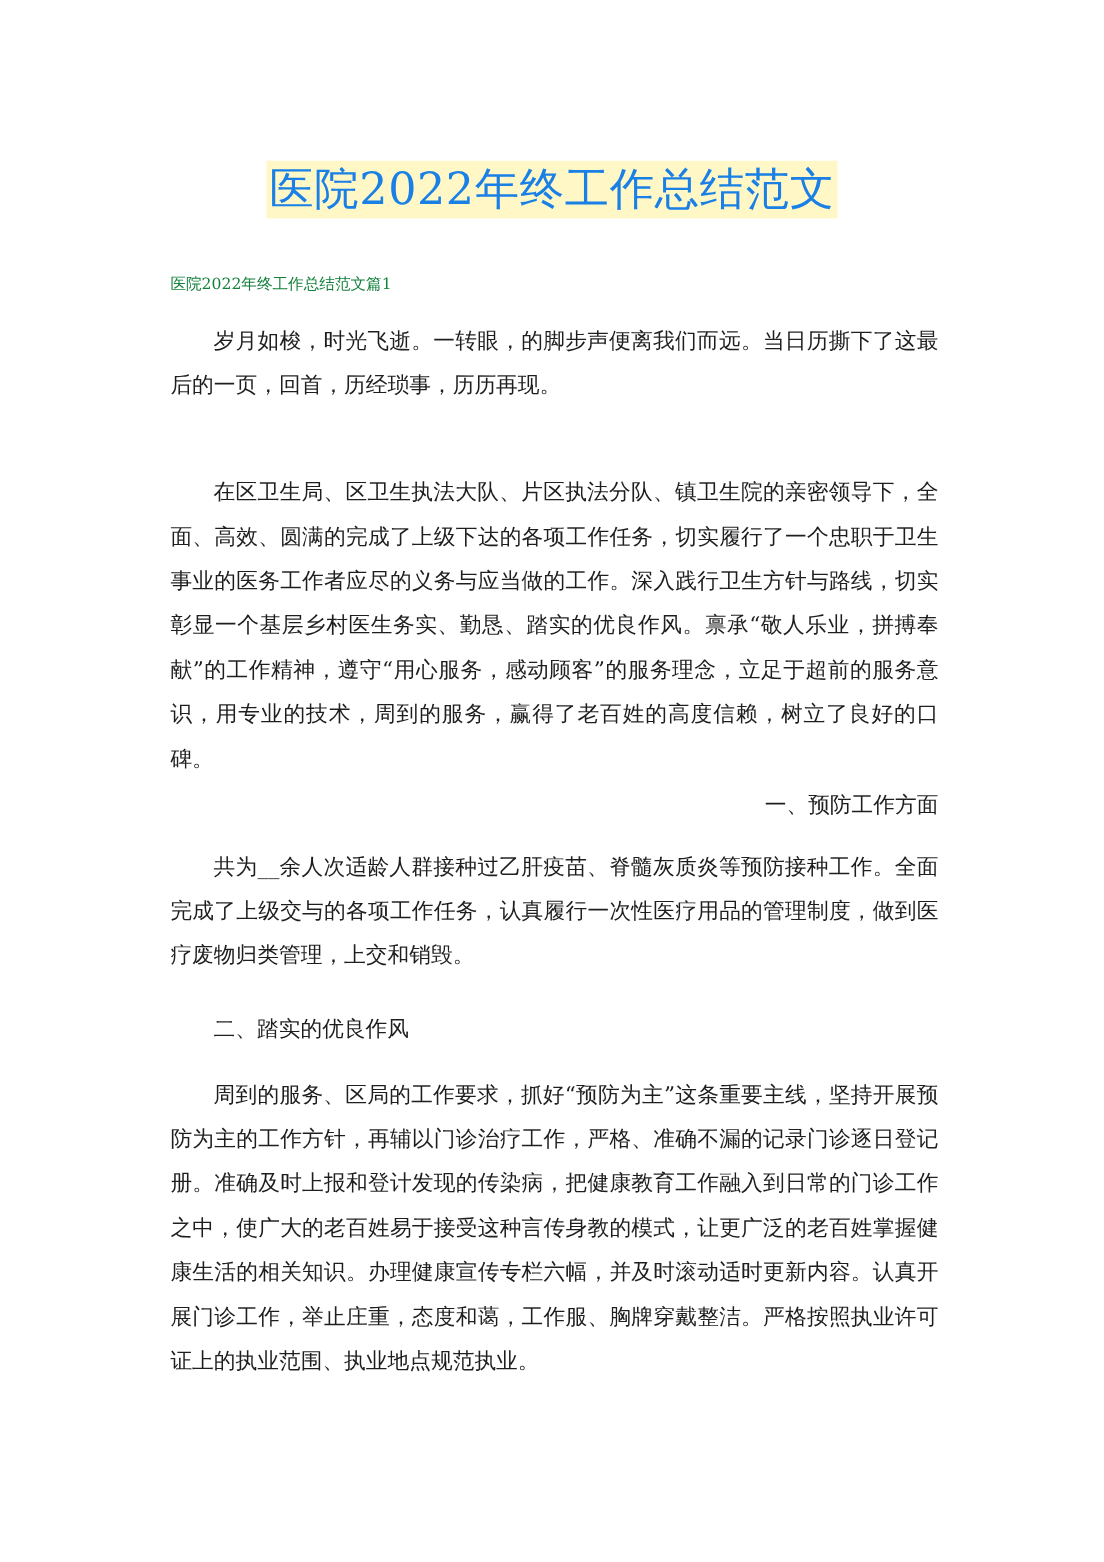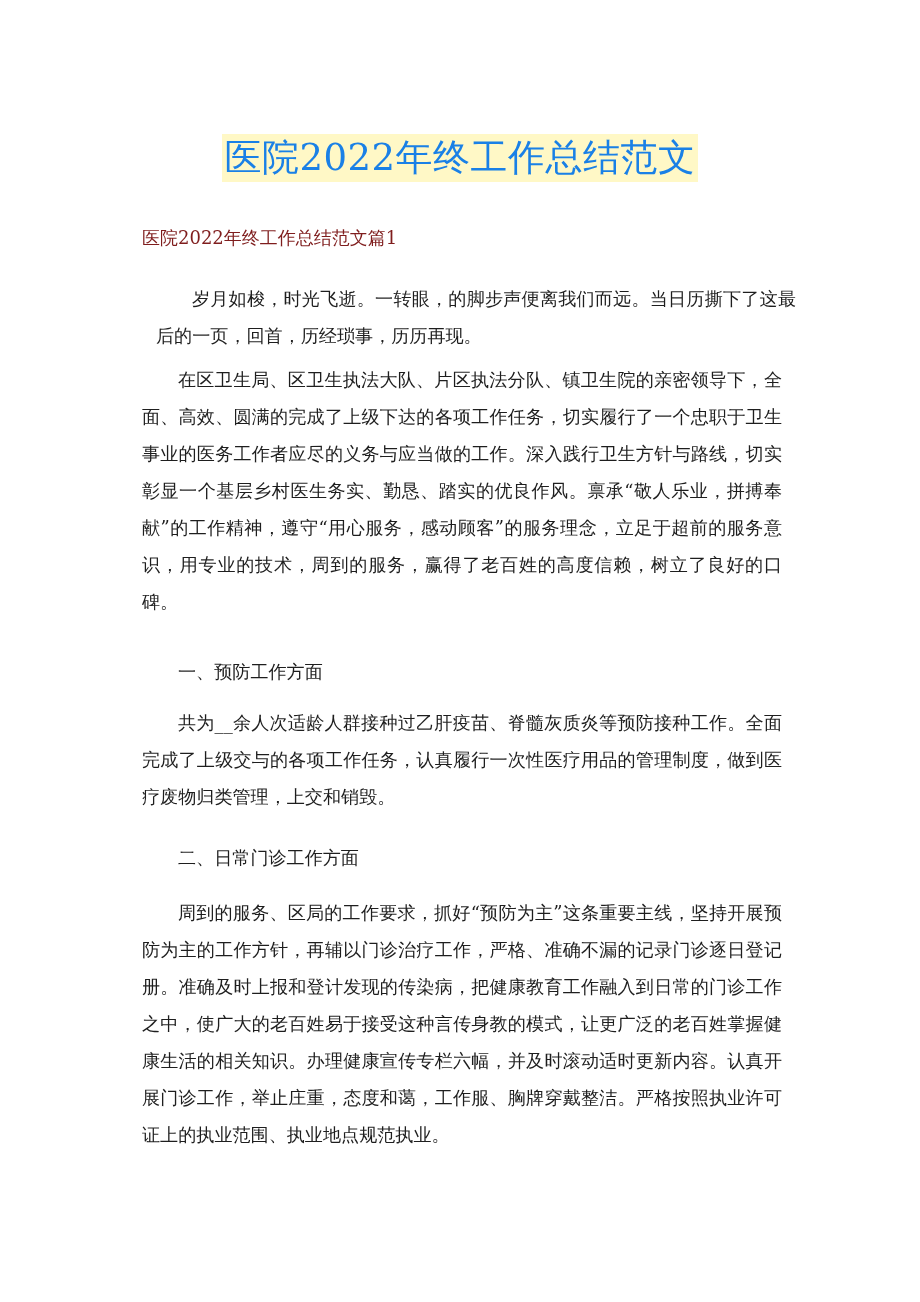--- a/index.html
+++ b/index.html
@@ -36,23 +36,23 @@
       font-size: 37px;
       line-height: 48px;
       padding: 0 2px;
       letter-spacing: 0.5px;
       font-family: "DejaVu Serif", "Liberation Serif", serif;
     }
     .subheading {
       position: absolute;
       left: 142px;
       top: 226px;
-      font-size: 18px;
+      font-size: 13px;
       line-height: 24px;
-      color: #7f1d1d;
+      color: #15803d;
       font-family: "DejaVu Serif", "Liberation Serif", serif;
     }
     .body-block {
       position: absolute;
       left: 142px;
       width: 640px;
       font-size: 18.1px;
       line-height: 37px;
       color: #1e1e1e;
       text-align: justify;
@@ -64,42 +64,42 @@
       position: absolute;
       left: 142px;
       width: 640px;
       font-size: 18.1px;
       line-height: 37px;
       color: #1e1e1e;
       text-indent: 36px;
       font-family: "DejaVu Serif", "Liberation Serif", serif;
     }
     #p1 { top: 266px; }
-    #p2 { top: 361px; }
-    #h1 { top: 653px; }
+    #p2 { top: 392px; }
+    #h1 { top: 653px; text-align: right; }
     #p3 { top: 704px; }
     #h2 { top: 839px; }
     #p4 { top: 894px; }
   </style>
 </head>
 <body>
 
 <div class="page">
 
   <div class="title-wrap">
     <span class="title">医院2022年终工作总结范文</span>
   </div>
 
   <div class="subheading">医院2022年终工作总结范文篇1</div>
 
-  <p class="body-block" id="p1" style="margin:14px">岁月如梭，时光飞逝。一转眼，的脚步声便离我们而远。当日历撕下了这最后的一页，回首，历经琐事，历历再现。</p>
+  <p class="body-block" id="p1" style="margin:0">岁月如梭，时光飞逝。一转眼，的脚步声便离我们而远。当日历撕下了这最后的一页，回首，历经琐事，历历再现。</p>
 
   <p class="body-block" id="p2" style="margin:0">在区卫生局、区卫生执法大队、片区执法分队、镇卫生院的亲密领导下，全面、高效、圆满的完成了上级下达的各项工作任务，切实履行了一个忠职于卫生事业的医务工作者应尽的义务与应当做的工作。深入践行卫生方针与路线，切实彰显一个基层乡村医生务实、勤恳、踏实的优良作风。禀承“敬人乐业，拼搏奉献”的工作精神，遵守“用心服务，感动顾客”的服务理念，立足于超前的服务意识，用专业的技术，周到的服务，赢得了老百姓的高度信赖，树立了良好的口碑。</p>
 
   <div class="section-heading" id="h1">一、预防工作方面</div>
 
   <p class="body-block" id="p3" style="margin:0">共为__余人次适龄人群接种过乙肝疫苗、脊髓灰质炎等预防接种工作。全面完成了上级交与的各项工作任务，认真履行一次性医疗用品的管理制度，做到医疗废物归类管理，上交和销毁。</p>
 
-  <div class="section-heading" id="h2">二、日常门诊工作方面</div>
+  <div class="section-heading" id="h2">二、踏实的优良作风</div>
 
   <p class="body-block" id="p4" style="margin:0">周到的服务、区局的工作要求，抓好“预防为主”这条重要主线，坚持开展预防为主的工作方针，再辅以门诊治疗工作，严格、准确不漏的记录门诊逐日登记册。准确及时上报和登计发现的传染病，把健康教育工作融入到日常的门诊工作之中，使广大的老百姓易于接受这种言传身教的模式，让更广泛的老百姓掌握健康生活的相关知识。办理健康宣传专栏六幅，并及时滚动适时更新内容。认真开展门诊工作，举止庄重，态度和蔼，工作服、胸牌穿戴整洁。严格按照执业许可证上的执业范围、执业地点规范执业。</p>
 
 </div>
 
 </body></html>

